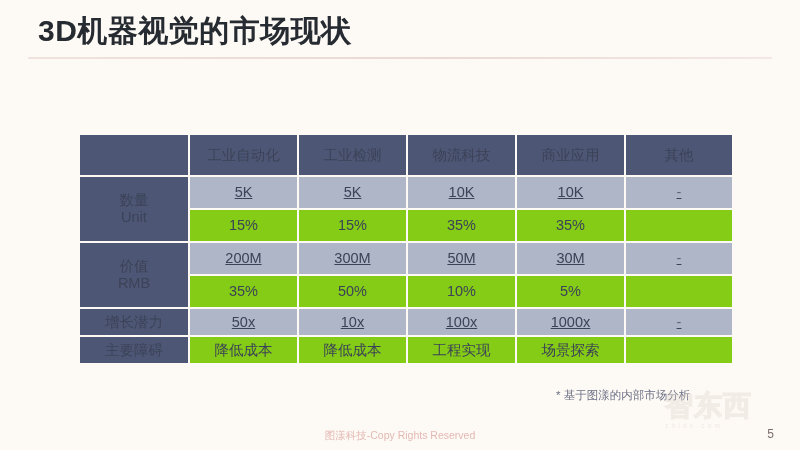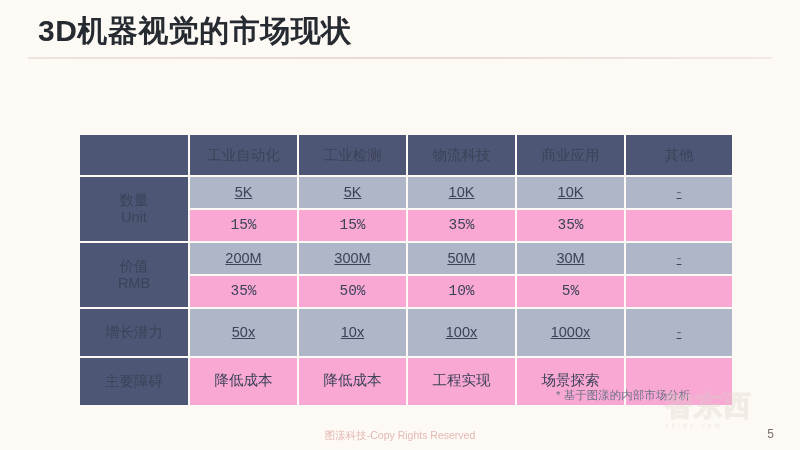--- a/index.html
+++ b/index.html
@@ -83,23 +83,23 @@
   .row-label {
     background: #4d5775;
     color: #ffffff;
     font-size: 15px;
     line-height: 1.25;
     margin-left: 10px;
   }
 
   
   .cell-dark  { background: #aeb6c8; height: 31px; text-decoration: underline; }
-  .cell-light { background: #f9a8d4; height: 31px; font-family: Liberation Mono, monospace; }
-
-  .cell-dark.tall, .cell-light.tall { height: 47px; }
+  .cell-light { background: #84cc16; height: 31px; }
+
+  .cell-dark.tall, .cell-light.tall { height: 26px; }
 
   .dash { color: #60687e; }
 
   
   .footnote {
     position: absolute;
     left: 556px;
     top: 388px;
     font-size: 11.5px;
     color: #6d7186;

